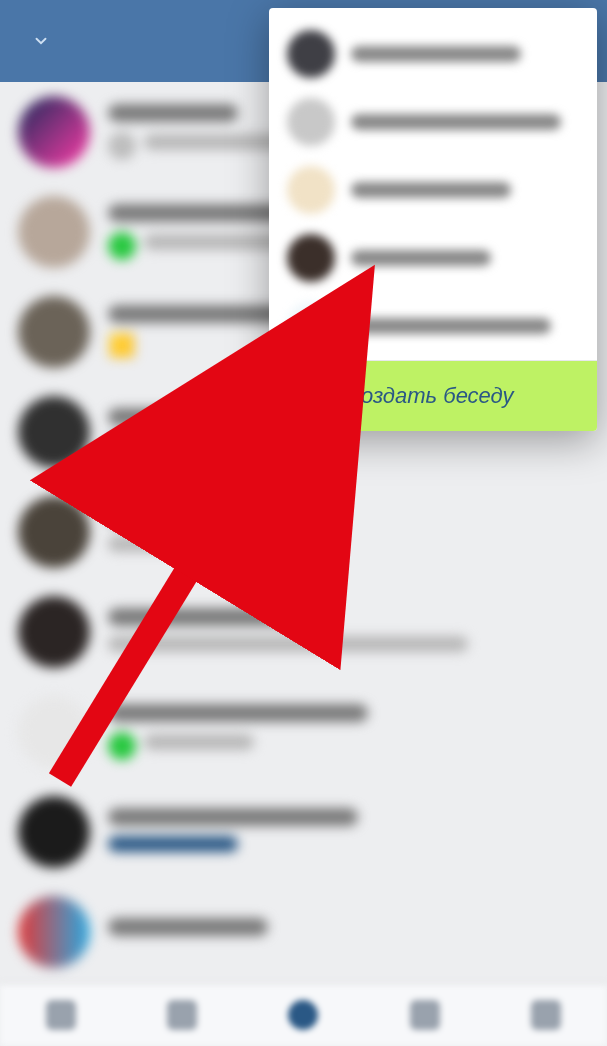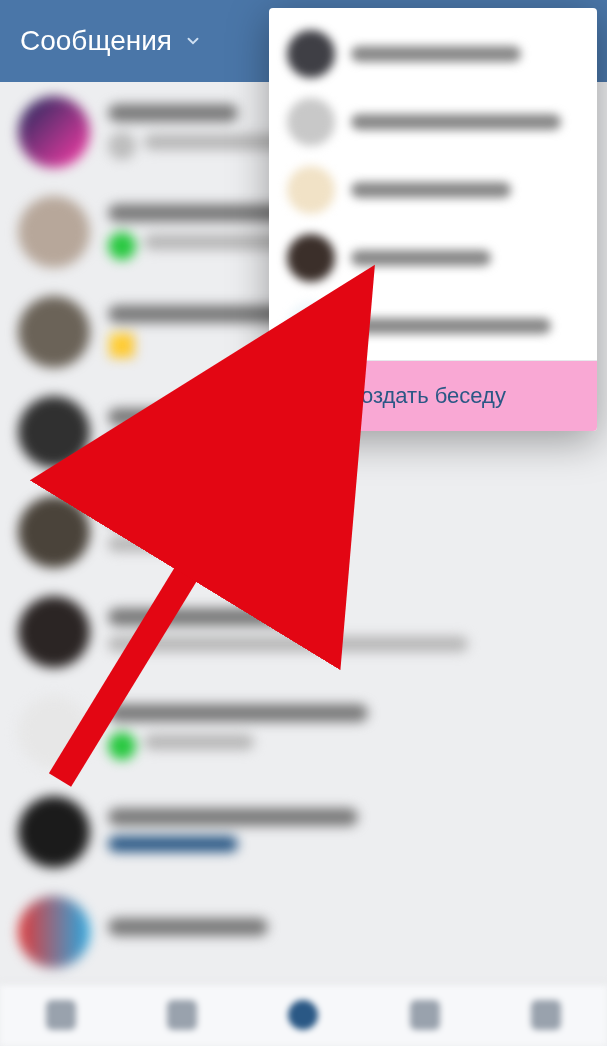--- a/index.html
+++ b/index.html
@@ -14,33 +14,32 @@
   .t2{height:16px;border-radius:8px;background:#b8b8b8;}
   .t2.link{background:#2a5885;}
   .mini{width:28px;height:28px;border-radius:50%;display:inline-block;vertical-align:middle;margin-right:8px;}
   .dropdown{position:absolute;top:8px;right:10px;width:328px;background:#fff;border-radius:4px;box-shadow:0 10px 40px rgba(0,0,0,.35);overflow:hidden;z-index:5;}
   .d-list{filter:blur(5px);padding:12px 0 0;}
   .d-row{display:flex;align-items:center;padding:10px 18px;}
   .d-av{width:48px;height:48px;border-radius:50%;flex:none;margin-right:16px;}
   .d-t{height:16px;border-radius:8px;background:#888;}
   .d-actions{border-top:1px solid #e7e8ec;}
   .d-action{display:flex;align-items:center;padding:22px 20px;color:#2a5885;font-size:22px;cursor:pointer;}
-  .d-action.sel{background:#f9a8d4;}
+  .d-action.sel{background:#bef264;font-style:italic;}
   .d-action .ic{width:28px;display:flex;justify-content:center;margin-right:28px;}
   .bottom-nav{position:absolute;bottom:0;left:0;right:0;height:62px;background:#f7f8fa;border-top:1px solid #d2d3d5;display:flex;justify-content:space-around;align-items:center;filter:blur(3px);}
   .nav-ic{width:30px;height:30px;border-radius:6px;background:#99a2ad;}
   .nav-ic.active{background:#2a5885;border-radius:50%;}
   .arrow-layer{position:absolute;top:0;left:0;pointer-events:none;z-index:10;}
 </style>
 </head>
 <body>
 
 <div class="header">
   <div class="header-title">
-    <span>Сообщения</span>
     <span class="chev">
       <svg width="18" height="18" viewBox="0 0 24 24">
           <path d="M6 9l6 6 6-6" stroke="#cfe0f2" stroke-width="2.5" fill="none" stroke-linecap="round"></path>
         </svg>
     </span>
   </div>
 </div>
 
 <div class="bg-list" id="chat-list">
     <div class="row">

